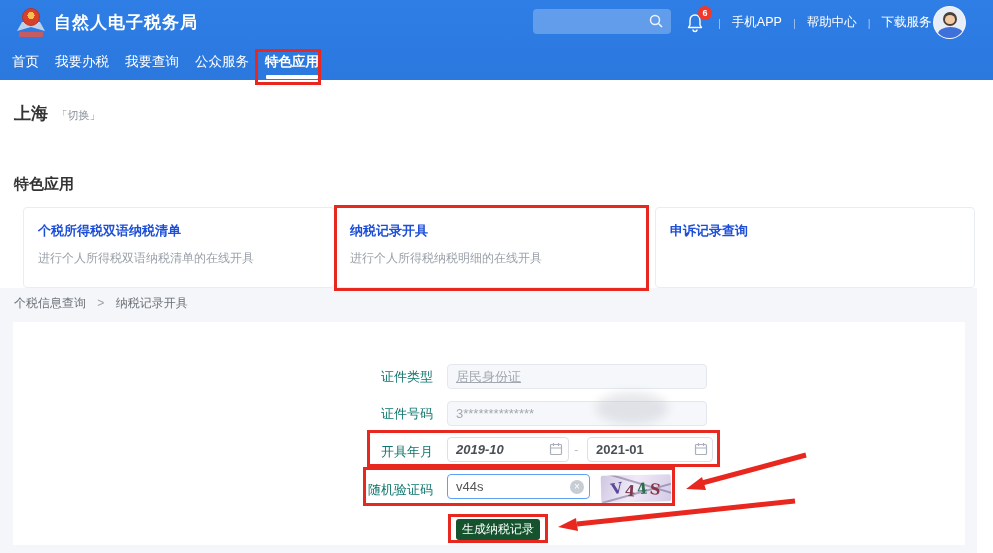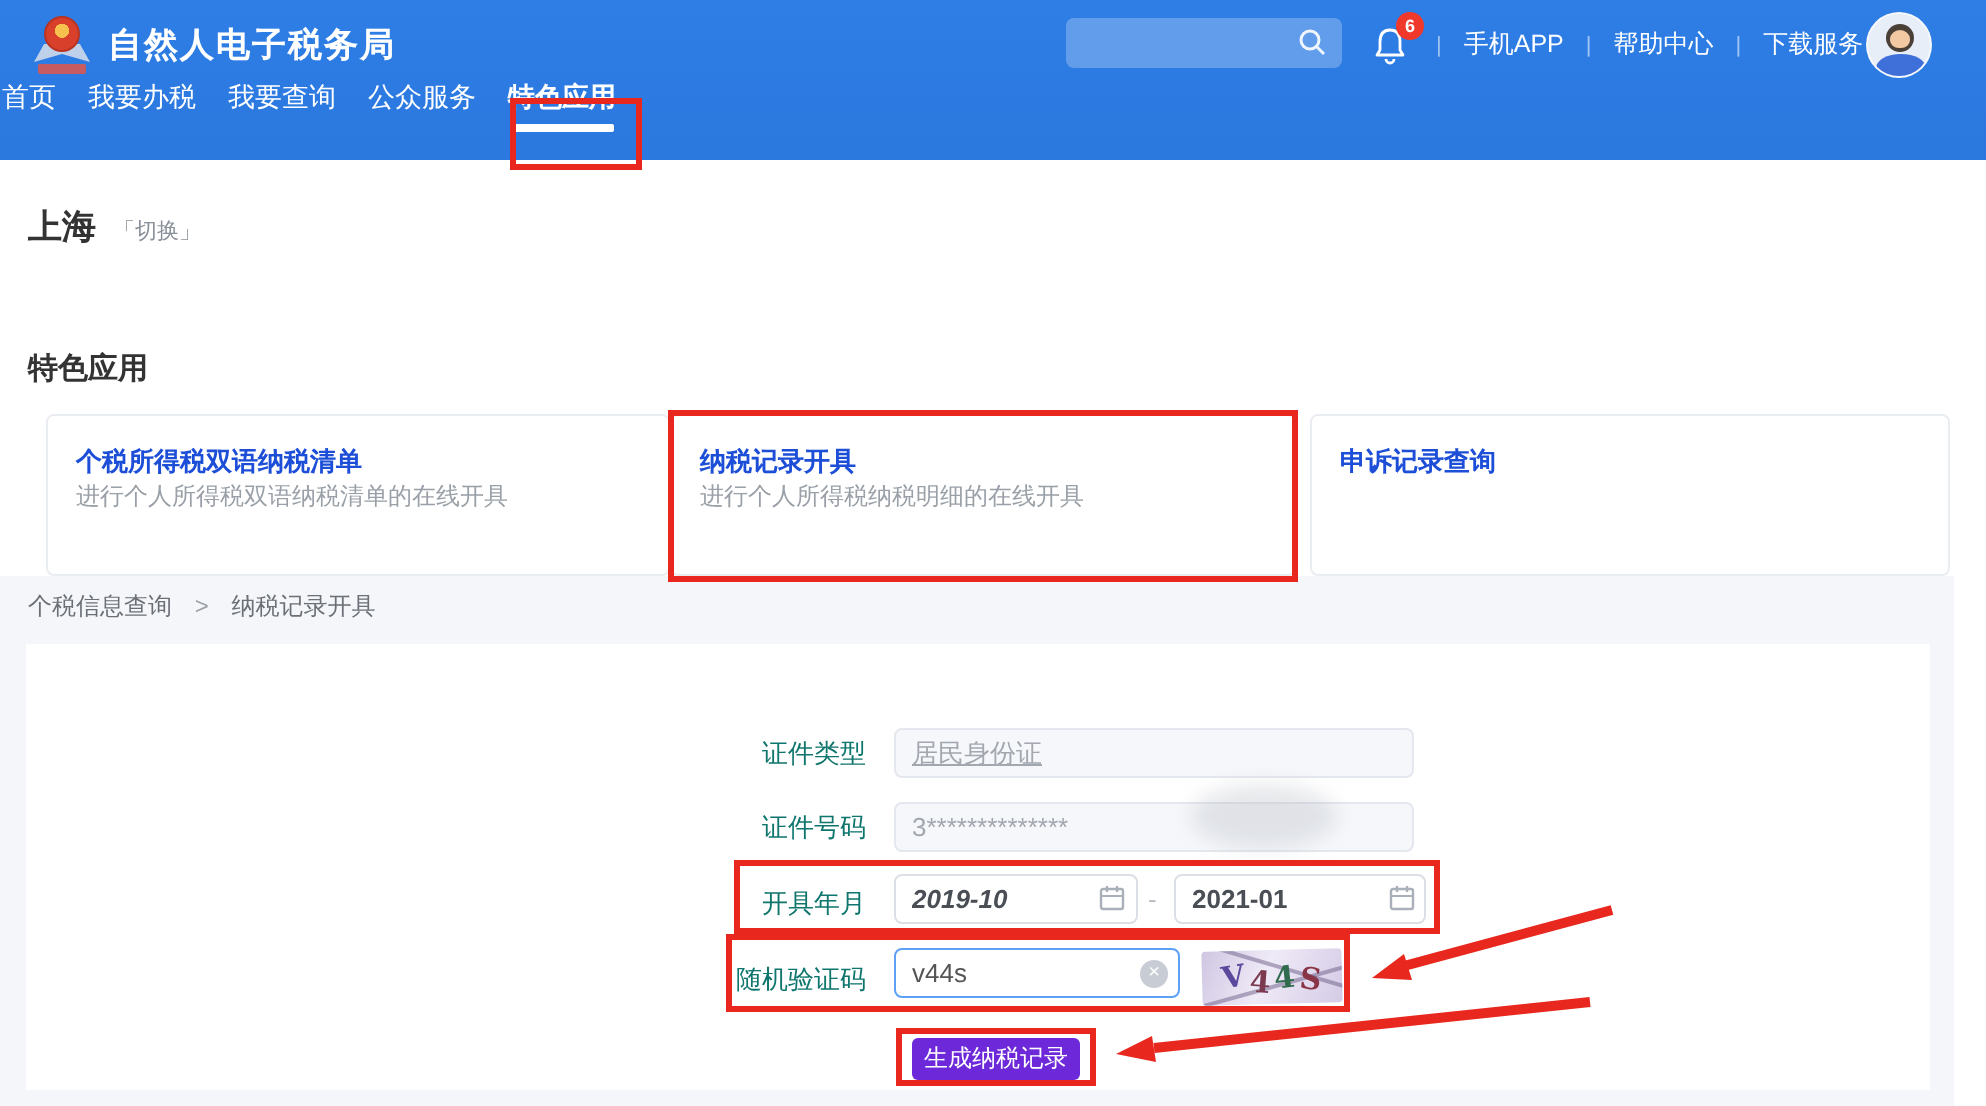--- a/index.html
+++ b/index.html
@@ -30,42 +30,42 @@
            text-align:center; font-weight:bold; }
   .top-links { position:absolute; left:718px; top:0; height:45px; display:flex; align-items:center; gap:11px; }
   .top-link { color:#fff; font-size:12.5px; white-space:nowrap; cursor:pointer; }
   .tl-div { color:rgba(255,255,255,.55); font-size:11px; }
   .avatar { position:absolute; left:933px; top:6px; width:33px; height:33px; border-radius:50%;
             background:#e8eef8; overflow:hidden; border:1px solid rgba(255,255,255,.6); }
   .avatar .head { position:absolute; left:9px; top:5px; width:14px; height:14px; border-radius:50%; background:#4a4038; }
   .avatar .face { position:absolute; left:11px; top:8px; width:10px; height:9px; border-radius:50% 50% 45% 45%; background:#f2c9a2; }
   .avatar .body { position:absolute; left:4px; top:20px; width:25px; height:14px; border-radius:50% 50% 0 0; background:#3f6fd8; }
 
-  .nav-row { position:absolute; left:0; top:32px; width:993px; height:35px;
-             display:flex; align-items:center; padding-left:1px; gap:16px; }
+  .nav-row { position:absolute; left:0; top:45px; width:993px; height:35px;
+             display:flex; align-items:center; padding-left:12px; gap:16px; }
   .nav-item { color:#ffffff; font-size:13.5px; cursor:pointer; position:relative;
               height:35px; line-height:33px; white-space:nowrap; }
   .nav-item.active { font-weight:bold; }
   .nav-item.active::after { content:""; position:absolute; left:1px; right:1px; bottom:1px;
                             height:4px; background:#fff; border-radius:1px; }
 
   
   .red-box { position:absolute; border:3px solid #e8281e; pointer-events:none; z-index:40; }
 
   
   .region-line { position:absolute; left:14px; top:102px; }
   .region-name { font-size:17px; font-weight:bold; color:#333; }
   .region-switch { font-size:11px; color:#8a9099; margin-left:4px; cursor:pointer; }
   .section-title { position:absolute; left:14px; top:175px; font-size:15px; font-weight:bold; color:#333; }
 
   
   .card { position:absolute; top:207px; height:81px; background:#fff;
           border:1px solid #e9edf2; border-radius:4px; padding:14px; cursor:pointer; }
   .card-title { font-size:13px; font-weight:bold; color:#1d4ed8; }
-  .card-desc { font-size:12px; color:#9aa0a8; }
+  .card-desc { font-size:12px; color:#9aa0a8; margin-top:10px; }
 
   
   .content-bg { position:absolute; left:0; top:288px; width:977px; height:265px; background:#f4f6f9; }
   .breadcrumb { position:absolute; left:14px; top:295px; font-size:12px; color:#6b7077; }
   .breadcrumb .sep { margin:0 8px; color:#9aa0a8; }
   .breadcrumb .bc-item { cursor:pointer;text-align:center; }
   .panel { position:absolute; left:13px; top:322px; width:952px; height:223px; background:#fff; }
 
   
   .f-label { position:absolute; left:348px; width:85px; text-align:right;
@@ -90,21 +90,21 @@
                  background:rgba(95,80,125,.45); left:-8px; pointer-events:none; }
   .noise1 { top:7px; transform:rotate(18deg); }
   .noise2 { top:17px; transform:rotate(-14deg); }
   .cap-letter { font-size:15px; font-weight:bold; font-family:"DejaVu Serif", serif; }
   .cap-letter:nth-child(3) { transform:rotate(-8deg) translateY(-1px); }
   .cap-letter:nth-child(4) { transform:rotate(6deg) translateY(2px); }
   .cap-letter:nth-child(5) { transform:rotate(-5deg); }
   .cap-letter:nth-child(6) { transform:rotate(8deg) translateY(1px); }
 
   .submit-btn { position:absolute; left:456px; top:519px; width:84px; height:21px;
-                background:#6d28d9; border:none; border-radius:3px; color:#fff;
+                background:#14532d; border:none; border-radius:3px; color:#fff;
                 font-size:12px; cursor:pointer; font-family:"Liberation Sans",sans-serif; }
 
   
   .arrows { position:absolute; left:0; top:0; width:993px; height:553px; pointer-events:none; z-index:50; }
 </style>
 </head>
 <body>
 
 <div id="stage">
 

